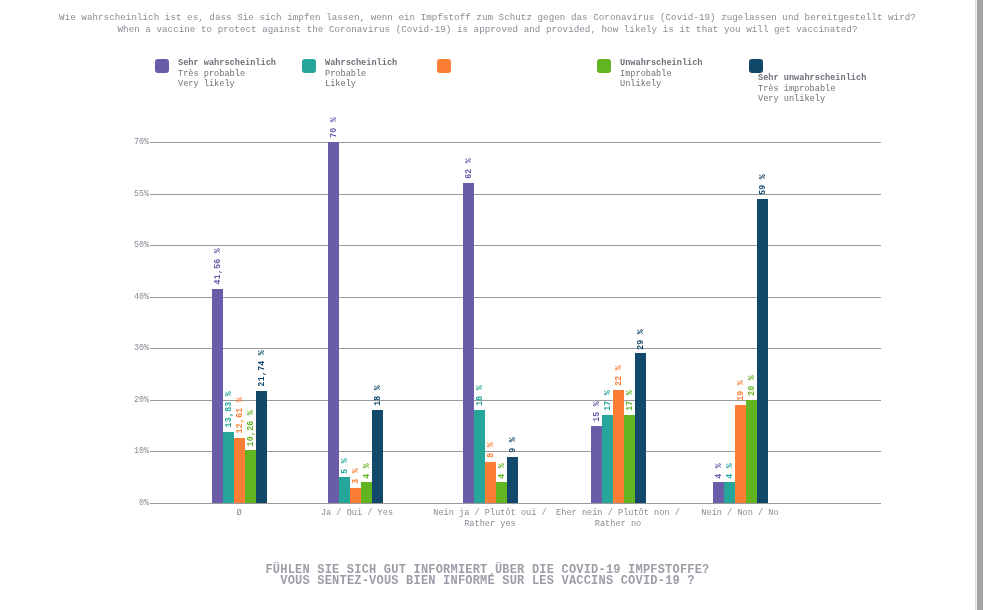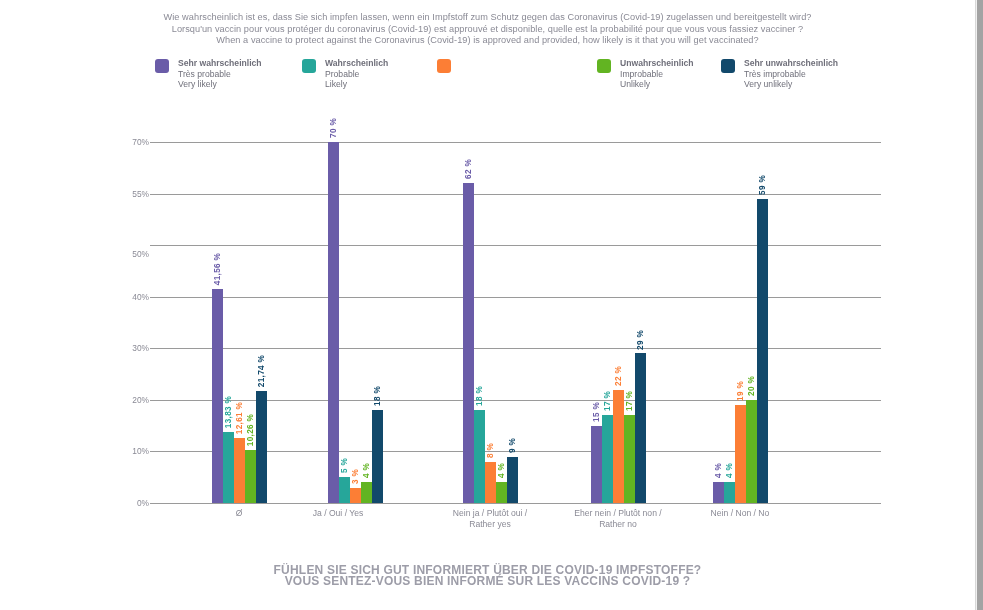--- a/index.html
+++ b/index.html
@@ -7,20 +7,21 @@
   body {
     width: 983px; height: 610px;
     background: #ffffff;
     font-family: "Liberation Sans", sans-serif;
     overflow: hidden;
     position: relative;
   }
   .page {
     position: absolute; left:0; top:0; width: 975px; height: 464px;
     background:#fff;
+    font-family:Liberation Mono, monospace;
   }
   
   .scrollbar-track {
     position:absolute; right:0; top:0; width:8px; height:610px;
     background:#f0f0f0; border-left:1px solid #d8d8d8;
   }
   .scrollbar-thumb {
     position:absolute; left:1px; top:0; width:7px; height:610px;
     background:#a3a3a3;
   }
@@ -96,21 +97,20 @@
     letter-spacing:0.2px; white-space:nowrap;
   }
 </style>
 </head>
 <body>
 
 <div class="page">
 
   <div class="title-block">
     <div class="title-line">Wie wahrscheinlich ist es, dass Sie sich impfen lassen, wenn ein Impfstoff zum Schutz gegen das Coronavirus (Covid-19) zugelassen und bereitgestellt wird?</div>
-    <div class="title-line">Lorsqu'un vaccin pour vous protéger du coronavirus (Covid-19) est approuvé et disponible, quelle est la probabilité pour que vous vous fassiez vacciner ?</div>
     <div class="title-line">When a vaccine to protect against the Coronavirus (Covid-19) is approved and provided, how likely is it that you will get vaccinated?</div>
   </div>
 
   <div class="legend" id="legend">
       <div class="legend-item" style="left: 0px;">
         <div class="legend-swatch" style="background: rgb(106, 92, 168);"></div>
         <div class="legend-labels">
           <div>Sehr wahrscheinlich</div>
           <div>Très probable</div>
           <div>Very likely</div>
@@ -128,38 +128,38 @@
         <div class="legend-swatch" style="background: rgb(252, 126, 53);"></div>
       </div>
       <div class="legend-item" style="left: 442px;">
         <div class="legend-swatch" style="background: rgb(98, 180, 34);"></div>
         <div class="legend-labels">
           <div>Unwahrscheinlich</div>
           <div>Improbable</div>
           <div>Unlikely</div>
         </div>
       </div>
-      <div class="legend-item" style="left: 566px;">
+      <div class="legend-item" style="left: 594px; flex-direction: column;">
         <div class="legend-swatch" style="background: rgb(18, 73, 107);"></div>
         <div class="legend-labels">
           <div>Sehr unwahrscheinlich</div>
           <div>Très improbable</div>
           <div>Very unlikely</div>
         </div>
       </div>
     </div>
 
   <div class="chart">
     <div class="ytick-wrap" id="ytick-wrap">
         <div class="ytick" style="top: 357px;">0%</div>
         <div class="ytick" style="top: 305px;">10%</div>
         <div class="ytick" style="top: 254px;">20%</div>
         <div class="ytick" style="top: 202px;">30%</div>
         <div class="ytick" style="top: 151px;">40%</div>
-        <div class="ytick" style="top: 108px;">50%</div>
+        <div class="ytick" style="top: 99px;">50%</div>
         <div class="ytick" style="top: 48px;">55%</div>
         <div class="ytick" style="top: -4px;">70%</div>
       </div>
     <div class="ytick-dash-wrap" id="ytick-dash-wrap">
         <div class="ytick-dash" style="top: 361px;"></div>
         <div class="ytick-dash" style="top: 309px;"></div>
         <div class="ytick-dash" style="top: 258px;"></div>
         <div class="ytick-dash" style="top: 206px;"></div>
         <div class="ytick-dash" style="top: 155px;"></div>
         <div class="ytick-dash" style="top: 103px;"></div>
@@ -293,21 +293,21 @@
               <div class="bar" title="59 %" style="height: 304.271px; background: rgb(18, 73, 107);"></div>
               <div class="bar-label" style="color: rgb(18, 73, 107); bottom: 308.271px;">59 %</div>
             </div>
           </div>
         </div>
       </div>
     <div id="cat-labels">
         <div class="cat-label" style="left: 159px; width: 160px;">
           <div>Ø</div>
         </div>
-        <div class="cat-label" style="left: 258px; width: 160px;">
+        <div class="cat-label" style="left: 277px; width: 160px;">
           <div>Ja / Oui / Yes</div>
         </div>
         <div class="cat-label" style="left: 410px; width: 160px;">
           <div>Nein ja / Plutôt oui /</div>
           <div>Rather yes</div>
         </div>
         <div class="cat-label" style="left: 538px; width: 160px;">
           <div>Eher nein / Plutôt non /</div>
           <div>Rather no</div>
         </div>

